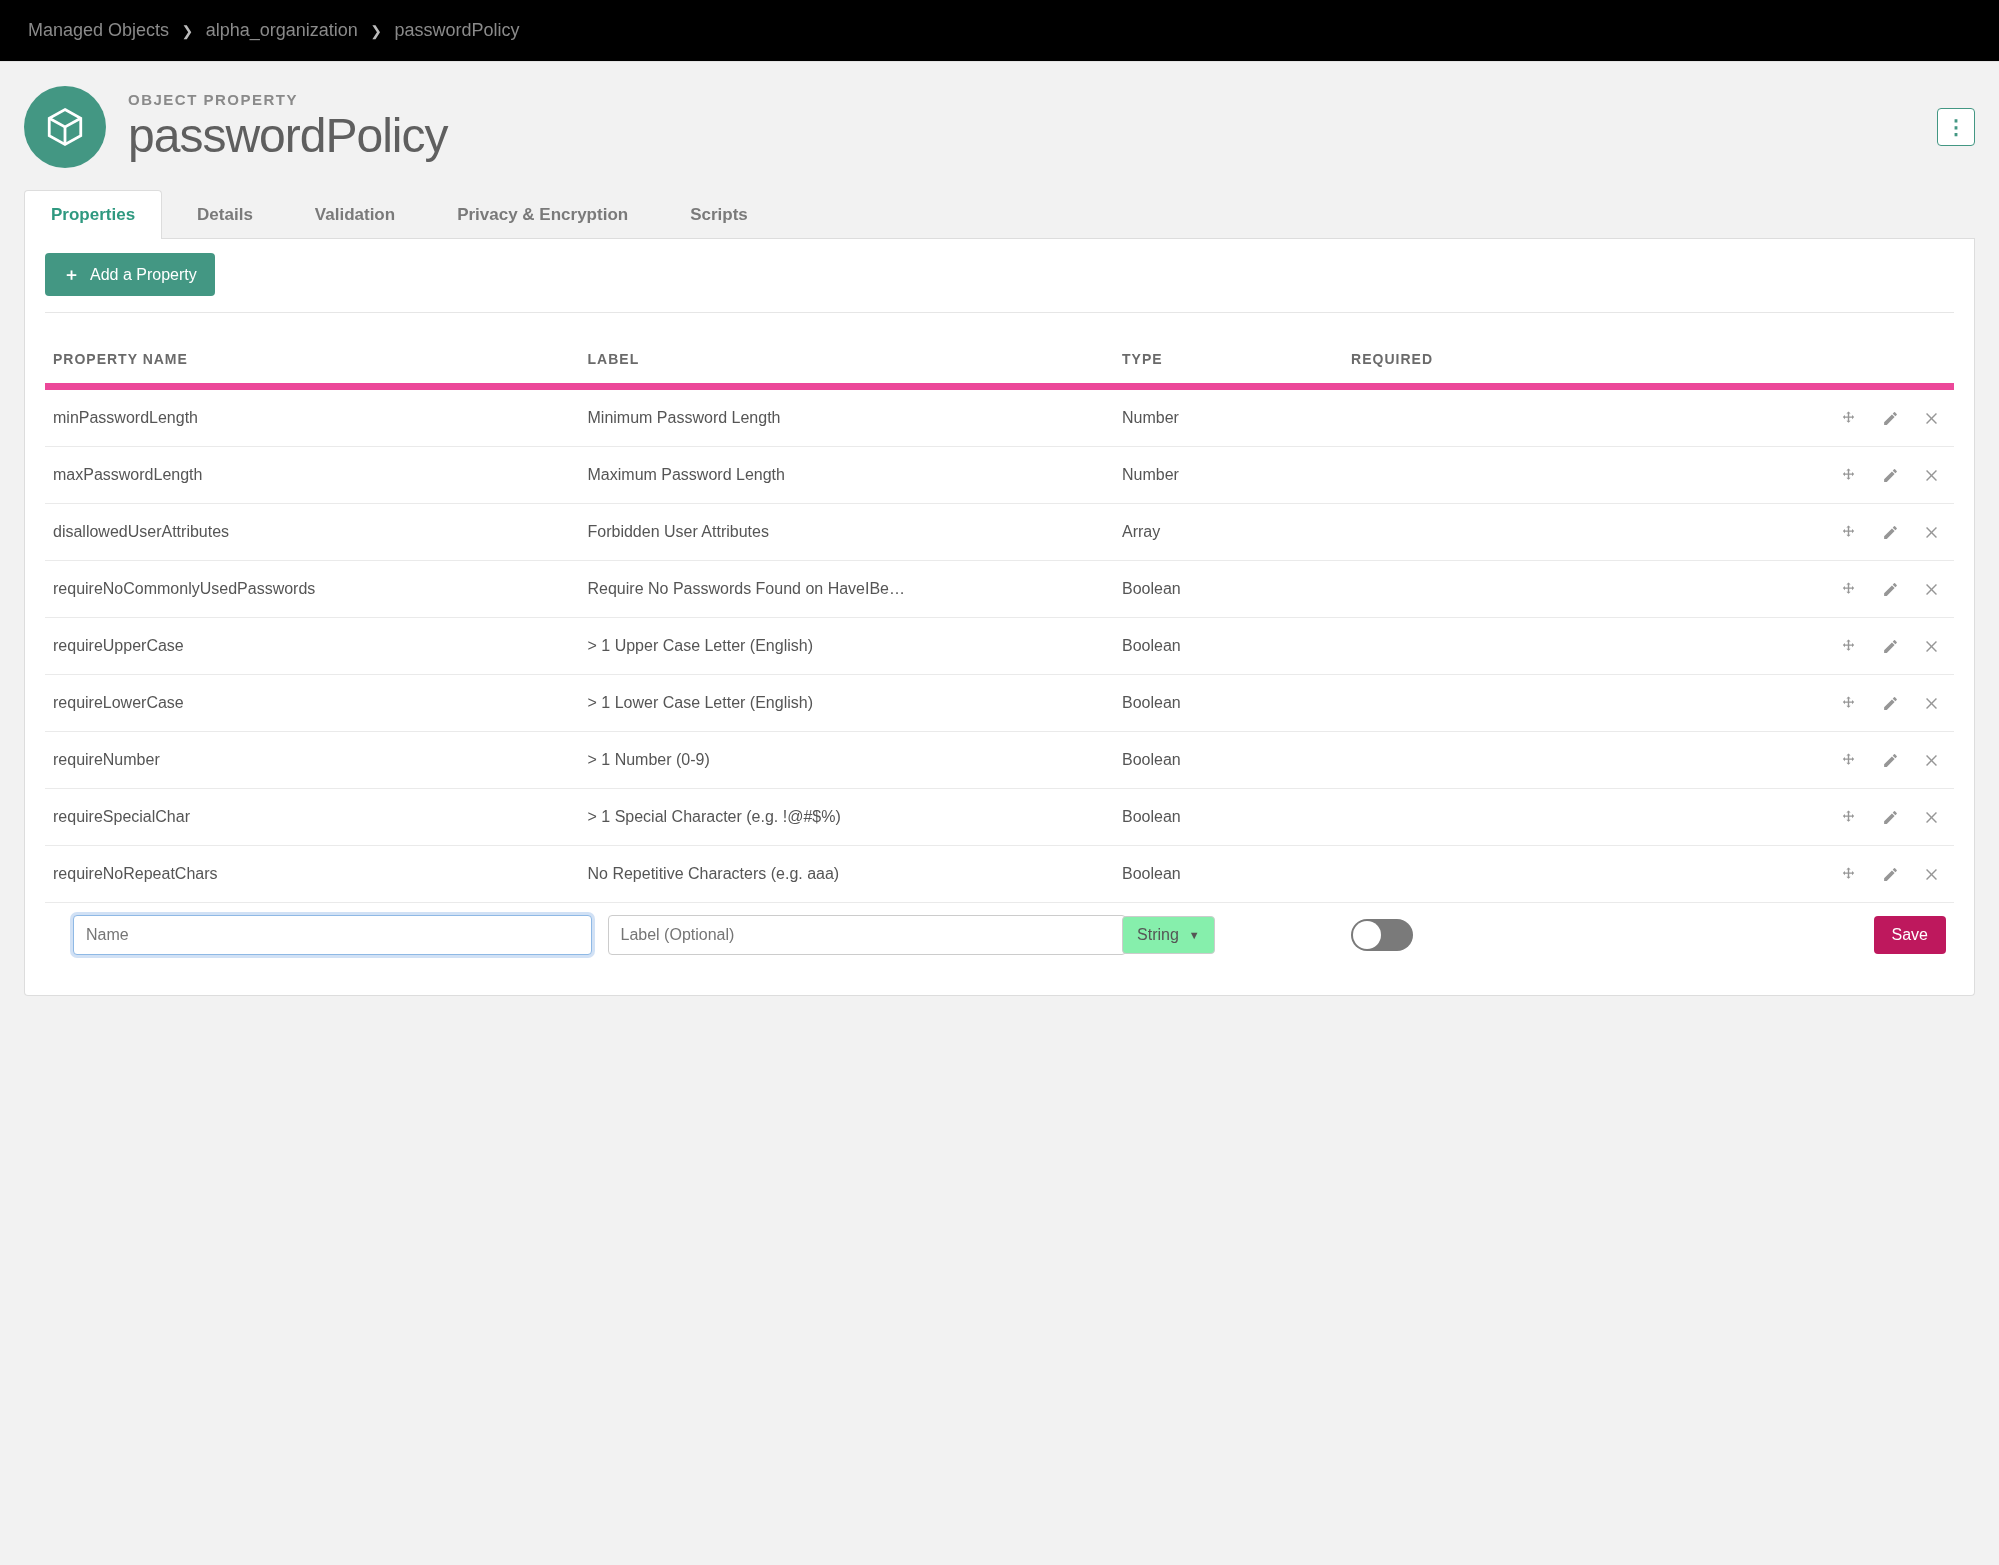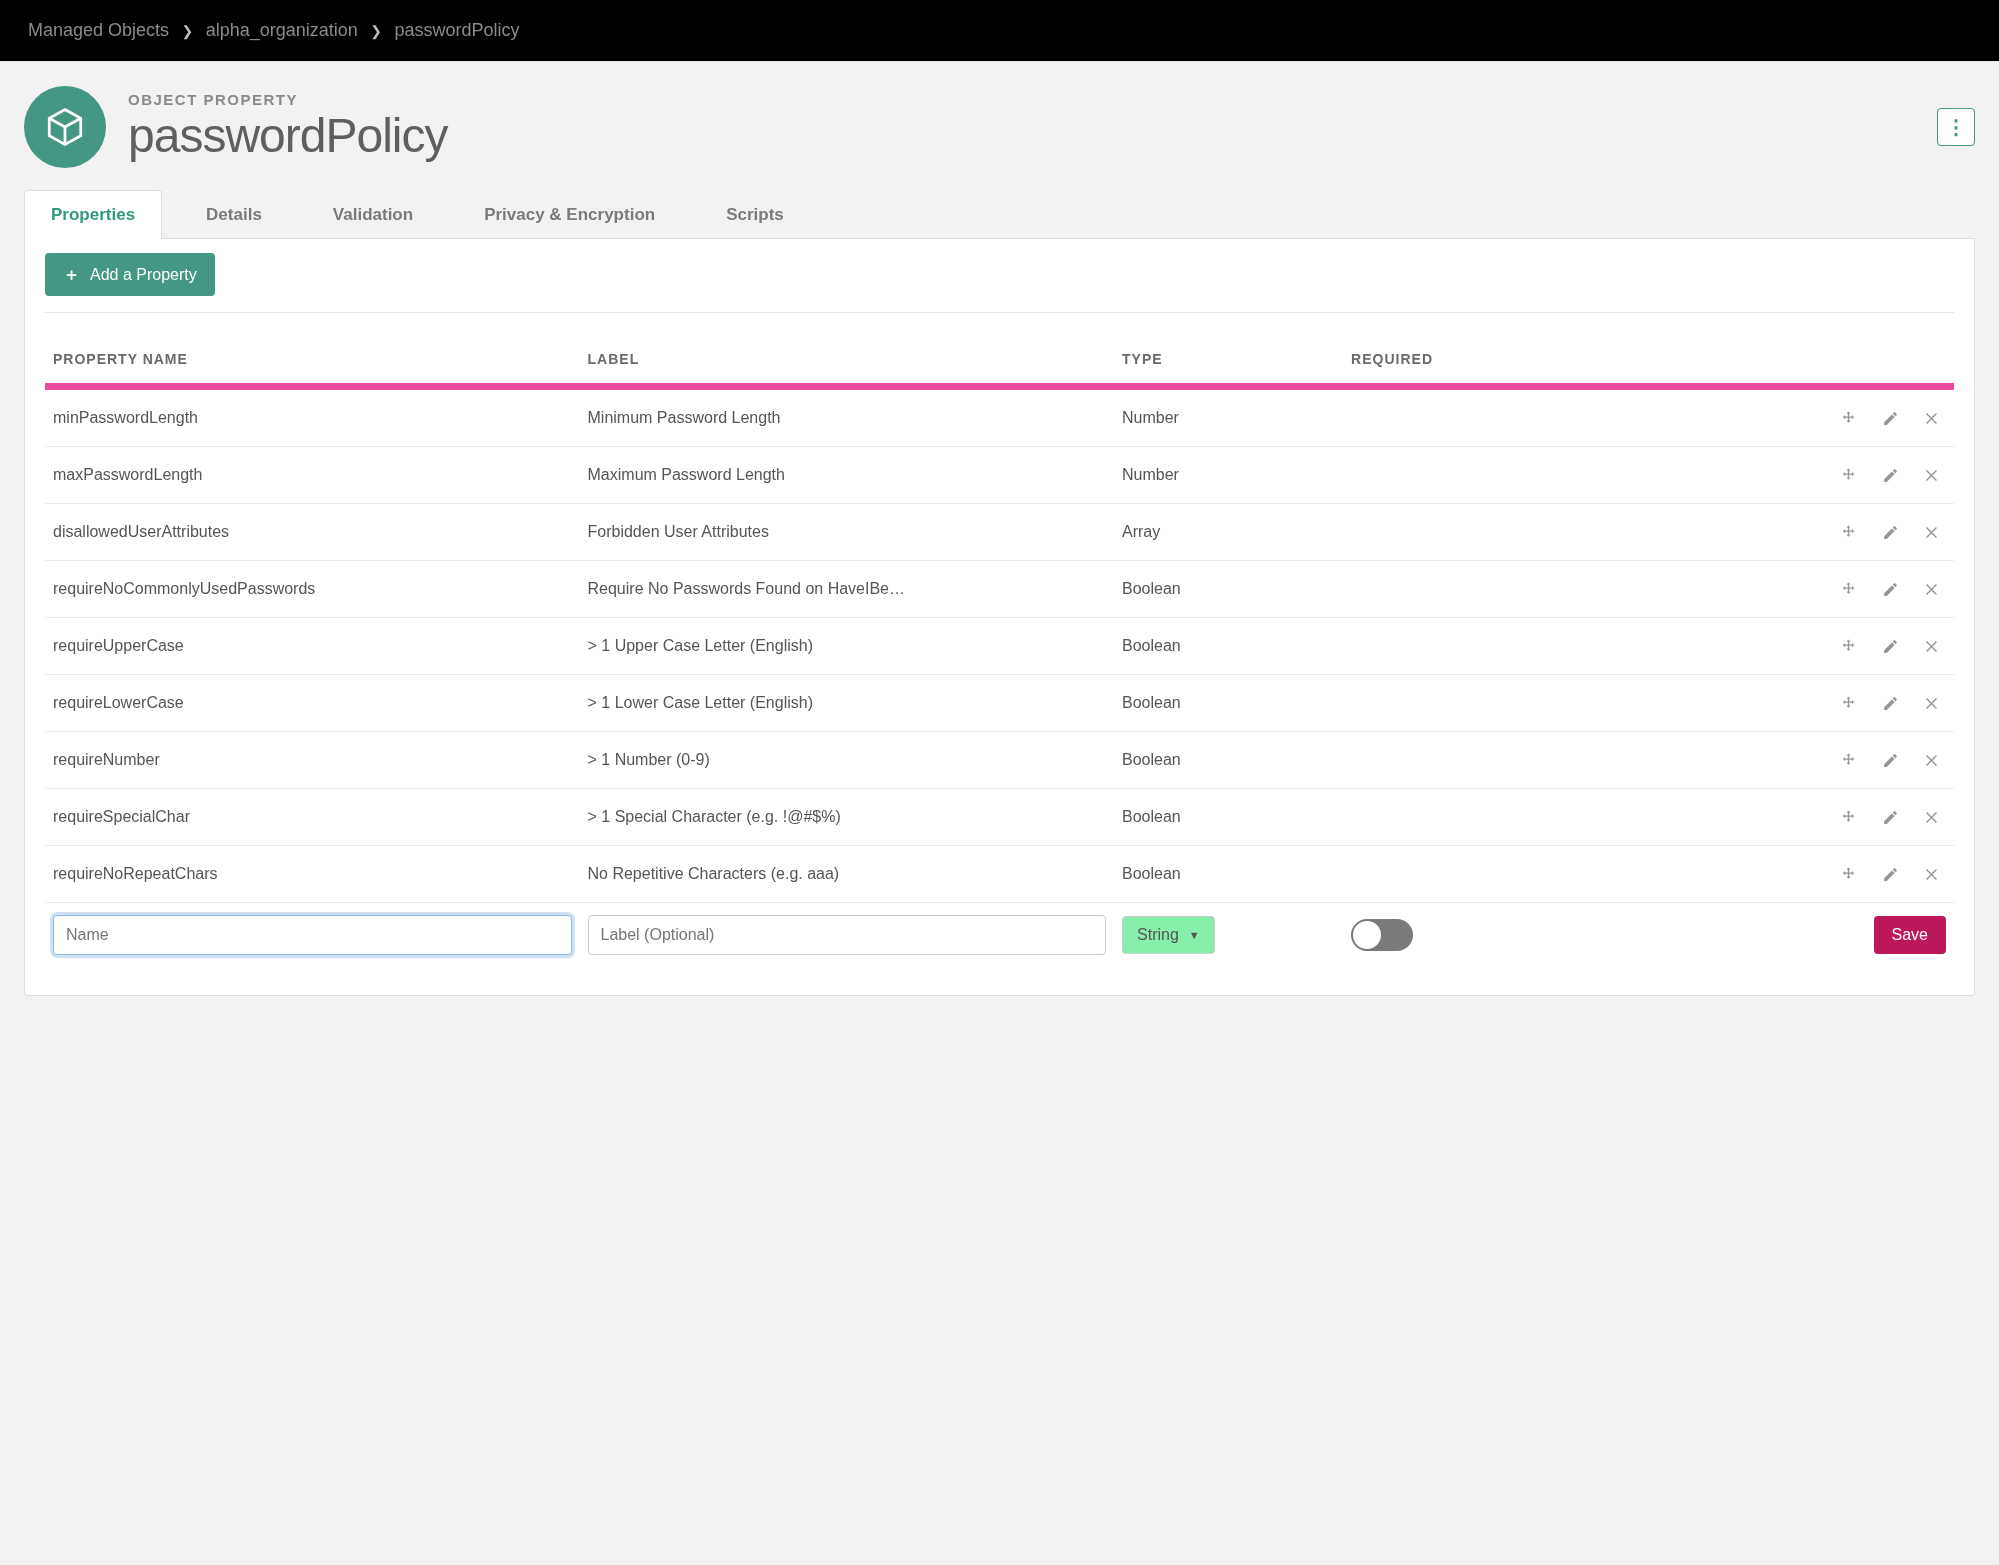--- a/index.html
+++ b/index.html
@@ -65,21 +65,21 @@
   border-radius: 4px;
   background: #fff;
   display: flex;
   align-items: center;
   justify-content: center;
   cursor: pointer;
 }
 .more-btn .dots { color: #439783; font-size: 20px; line-height: 1; font-weight: bold; }
 .tabs {
   display: flex;
-  gap: 17px;
+  gap: 8px;
   border-bottom: 1px solid #ddd;
 }
 .tab {
   padding: 14px 26px;
   color: #7a7a7a;
   font-weight: 600;
   font-size: 17px;
   cursor: pointer;
   border: 1px solid transparent;
   border-bottom: none;
@@ -149,20 +149,21 @@
 }
 .action-icon svg { width: 17px; height: 17px; }
 tr.input-row td { padding-top: 12px; padding-bottom: 12px; border-bottom: none; }
 .text-input {
   width: 100%;
   border: 1px solid #ccc;
   border-radius: 4px;
   padding: 10px 12px;
   font-size: 16px;
   color: #555;
+  margin-left: 20px;
 }
 .text-input.focused {
   border-color: #8fb9e5;
   box-shadow: 0 0 0 3px rgba(140,180,230,0.4);
 }
 .select-btn {
   border: 1px solid #ccc;
   background: #86efac;
   border-radius: 4px;
   padding: 9px 14px;

